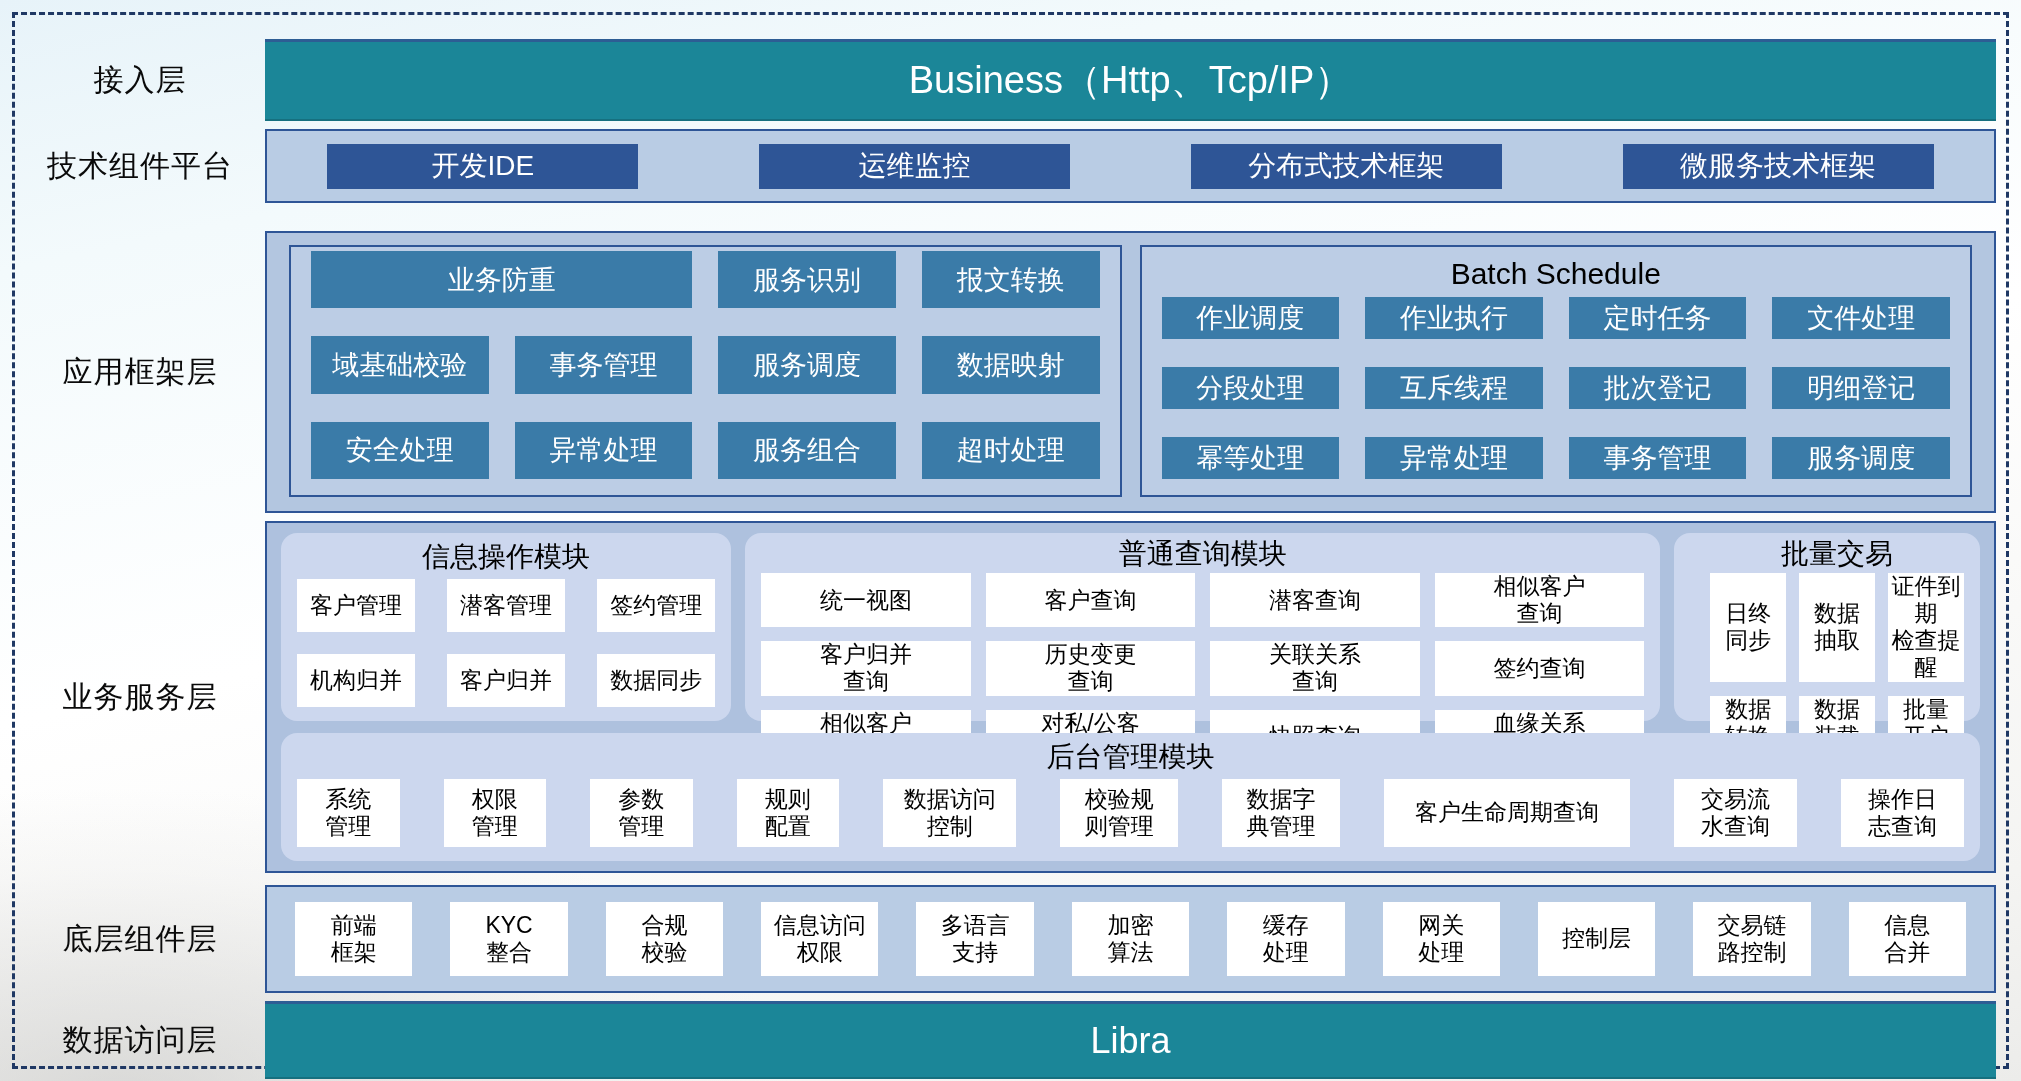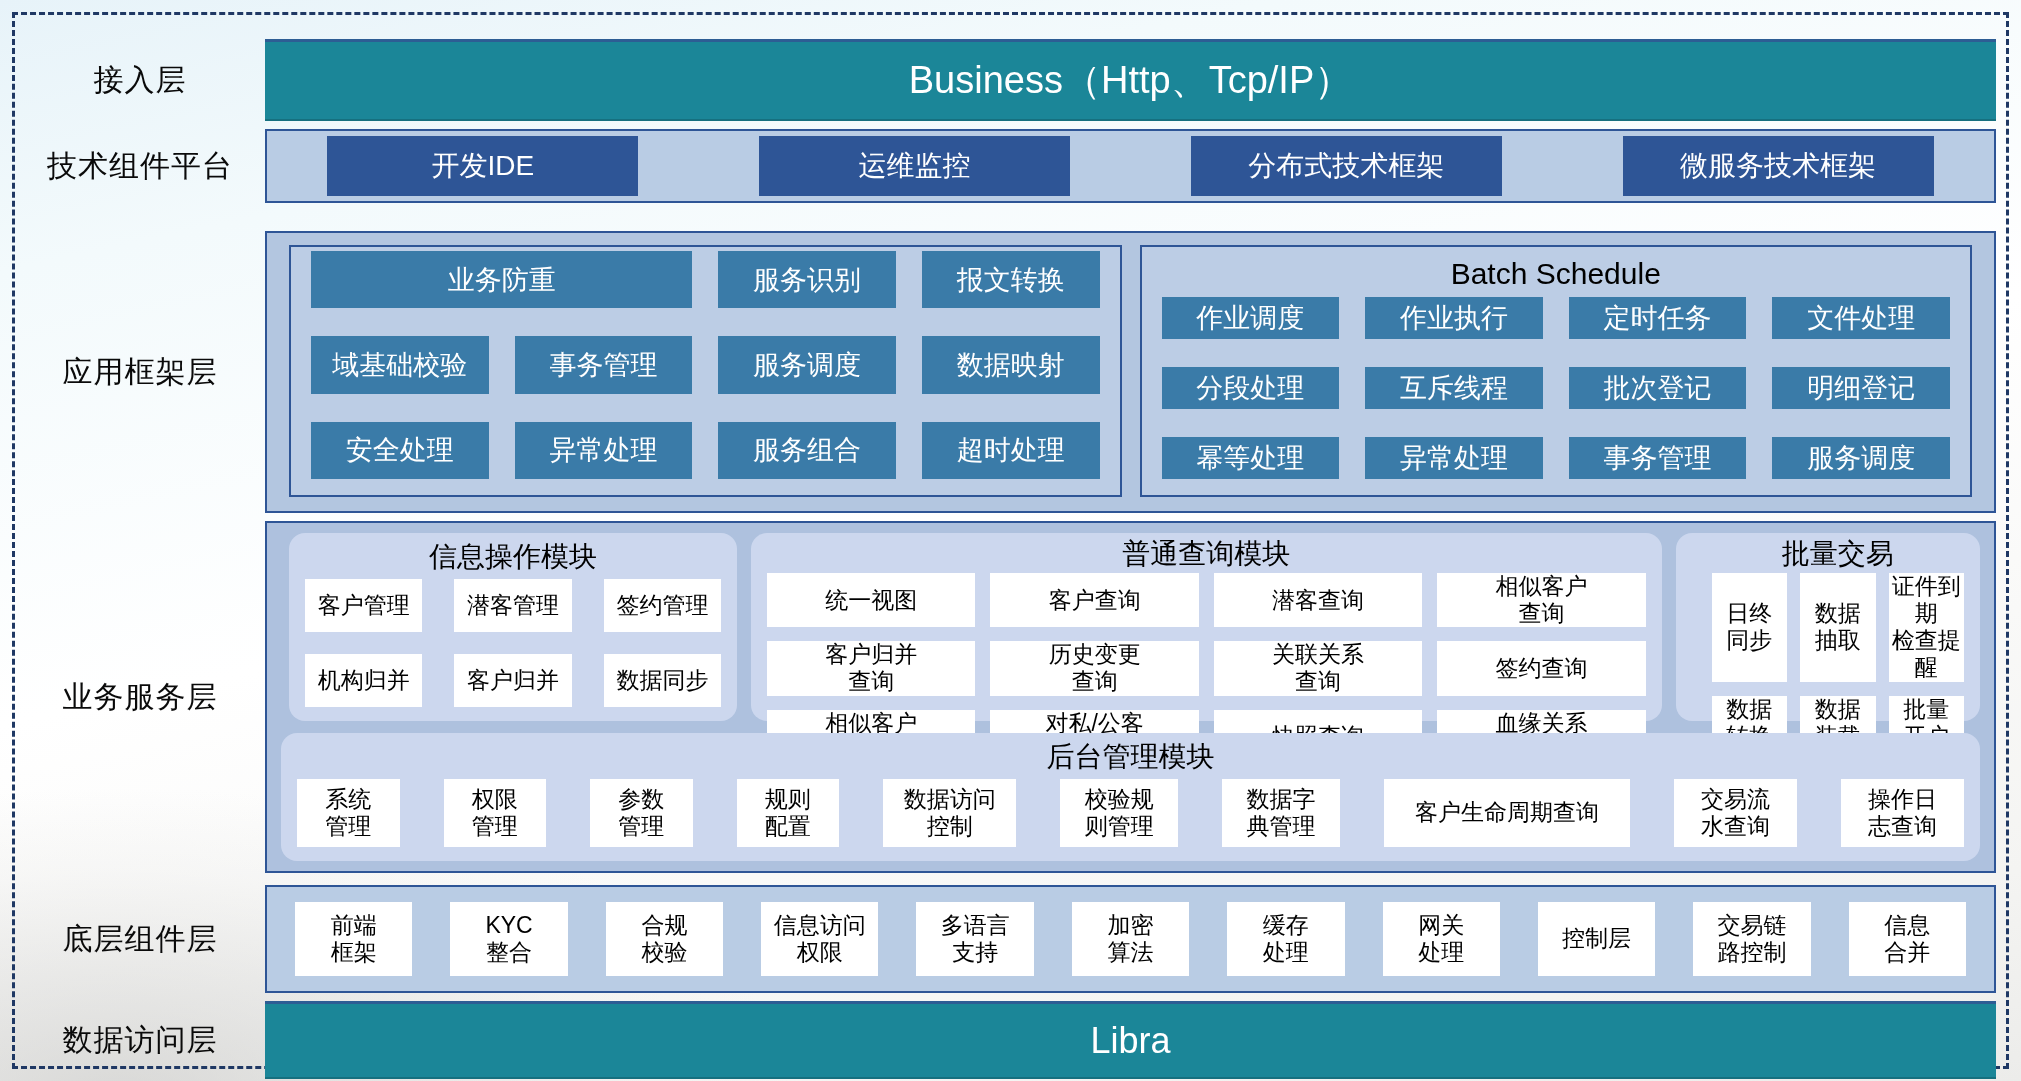--- a/index.html
+++ b/index.html
@@ -15,39 +15,39 @@
     font-size:30px;color:#0a0a0a;letter-spacing:1px;}
   .content{flex:1;display:flex;min-width:0;}
 
   
   .teal-bar{flex:1;background:#1b8698;border-top:3px solid #2d5d94;border-bottom:2px solid #16707f;
     display:flex;align-items:center;justify-content:center;color:#fff;font-size:38px;}
 
   
   .tech-wrap{flex:1;background:#b9cce4;border:2px solid #2e5596;
     display:grid;grid-template-columns:repeat(4,1fr);align-items:center;justify-items:center;}
-  .tech-btn{width:72%;height:60px;background:#2e5596;color:#fff;font-size:28px;
+  .tech-btn{width:72%;height:45px;background:#2e5596;color:#fff;font-size:28px;
     display:flex;align-items:center;justify-content:center;}
 
   
   .app-wrap{flex:1;background:#b3c6e0;border:2px solid #2e5596;display:flex;gap:18px;
     padding:12px 22px 14px;box-sizing:border-box;}
   .app-panel{flex:1;background:#bccde5;border:2px solid #2e5596;display:flex;flex-direction:column;
     padding:4px 20px 16px;box-sizing:border-box;min-width:0;}
   .app-title{height:46px;display:flex;align-items:center;justify-content:center;
     font-size:30px;color:#000;}
   .app-grid{flex:1;display:grid;grid-template-columns:repeat(4,1fr);gap:28px 26px;}
   .steel-btn{background:#3a7ba8;color:#fff;font-size:27px;display:flex;align-items:center;
     justify-content:center;white-space:nowrap;}
   .span2{grid-column:span 2;}
 
   
   .biz-wrap{flex:1;background:#aec1de;border:2px solid #2e5596;display:flex;flex-direction:column;
     gap:12px;padding:10px 14px;box-sizing:border-box;}
-  .biz-top{flex:1;display:flex;gap:14px;min-height:0;margin-left:8px;}
+  .biz-top{flex:1;display:flex;gap:14px;min-height:0;}
   .round-panel{background:#ccd7ee;border-radius:16px;display:flex;flex-direction:column;
     padding:2px 16px 14px;box-sizing:border-box;min-width:0;}
   .rp-info{flex:0 0 26.5%;}
   .rp-query{flex:1;}
   .rp-batch{flex:0 0 18%;padding-left:36px;}
   .round-title{height:44px;display:flex;align-items:center;justify-content:center;
     font-size:28px;color:#000;}
   .wgrid{flex:1;display:grid;align-items:stretch;}
   .g3{grid-template-columns:repeat(3,1fr);gap:22px 32px;}
   .g6{grid-template-columns:repeat(4,1fr);gap:14px 15px;}

